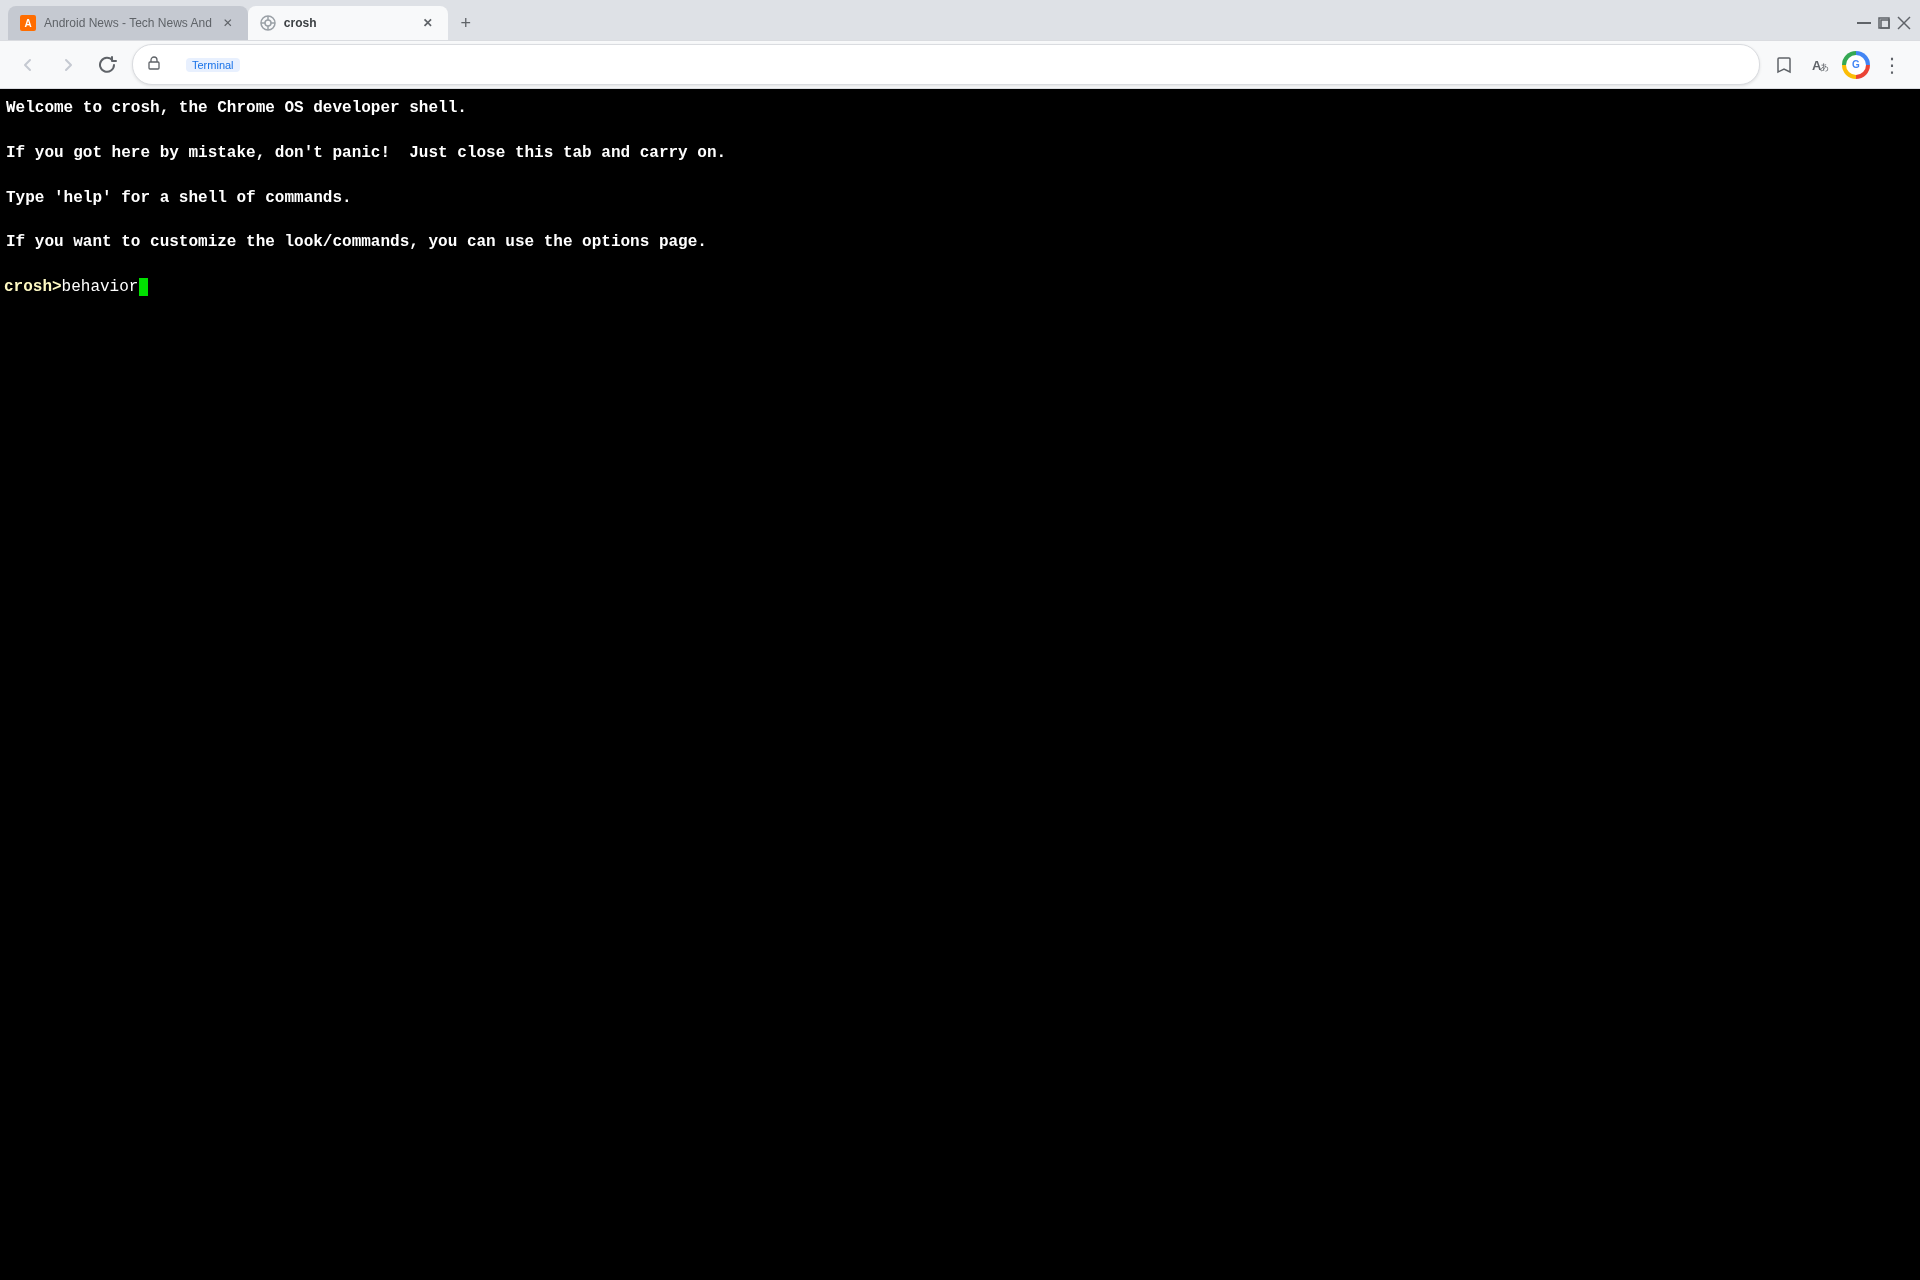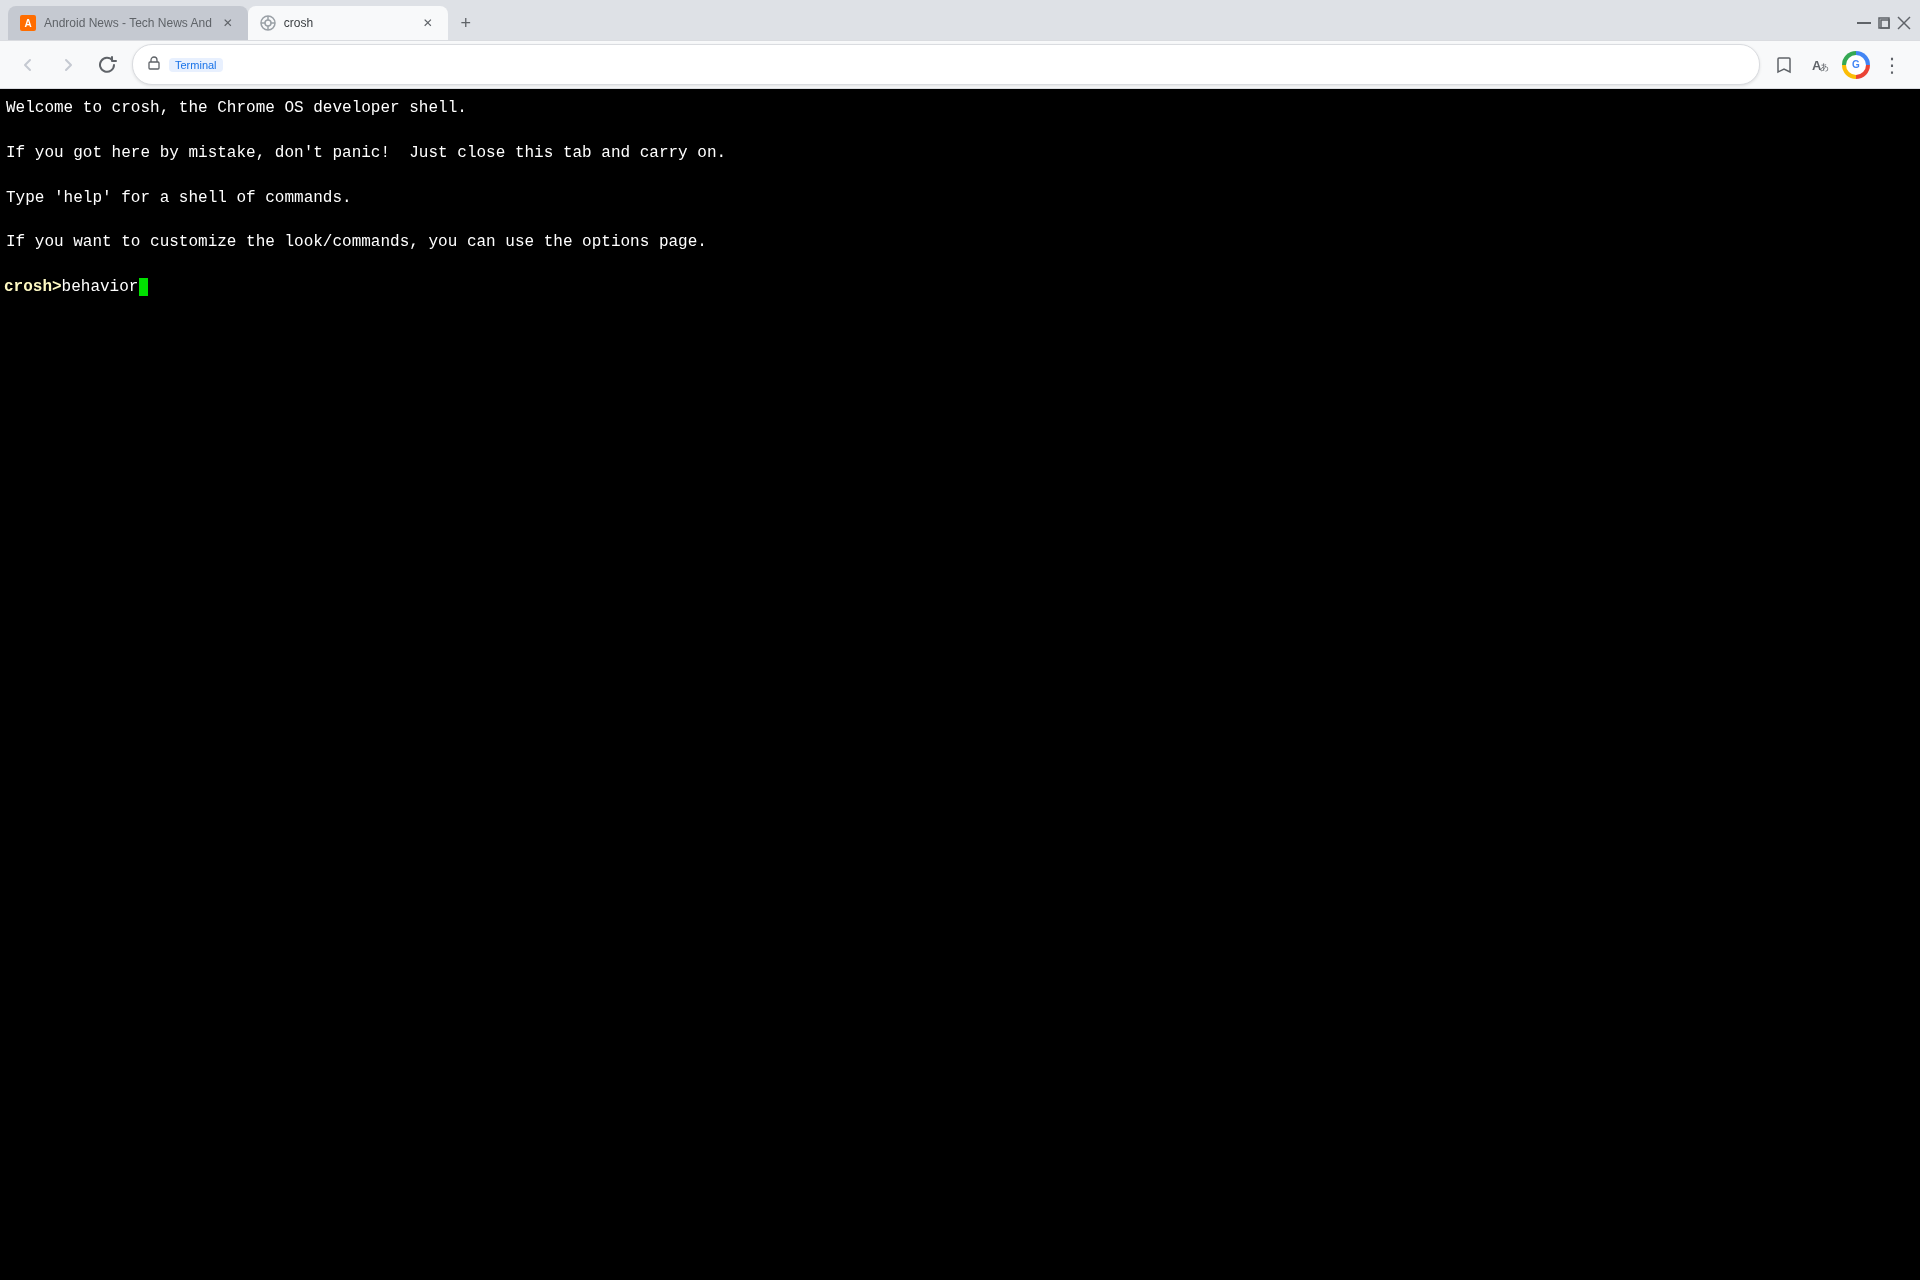--- a/index.html
+++ b/index.html
@@ -4,47 +4,47 @@
   <style>
     * { margin: 0; padding: 0; box-sizing: border-box; }
     body { font-family: -apple-system, BlinkMacSystemFont, 'Segoe UI', sans-serif; background: #f1f3f4; width: 1920px; height: 1280px; overflow: hidden; }
 
     
     .browser-frame { width: 1920px; height: 1280px; display: flex; flex-direction: column; background: #dee1e6; }
 
     
     .title-bar { height: 40px; background: #dee1e6; display: flex; align-items: center; padding: 6px 8px 0 8px; gap: 0; }
     .tab { height: 34px; display: flex; align-items: center; padding: 0 12px; border-radius: 8px 8px 0 0; font-size: 13px; color: #3c4043; gap: 8px; min-width: 200px; max-width: 240px; position: relative; }
-    .tab.active { background: #f8f9fa; color: #3c4043; }
+    .tab.active { background: #f8f9fa; color: #3c4043; font-weight: bold; }
     .tab.inactive { background: #c5c9d1; color: #5f6368; }
     .tab-favicon { width: 16px; height: 16px; flex-shrink: 0; display: flex; align-items: center; justify-content: center; }
     .tab-favicon-android { width: 16px; height: 16px; background: #ff6d00; border-radius: 2px; display: flex; align-items: center; justify-content: center; }
     .tab-favicon-android span { color: white; font-size: 10px; font-weight: bold; }
     .tab-title { flex: 1; overflow: hidden; text-overflow: ellipsis; white-space: nowrap; font-size: 12px; }
     .tab-close { width: 16px; height: 16px; border-radius: 50%; display: flex; align-items: center; justify-content: center; cursor: pointer; font-size: 12px; color: #5f6368; flex-shrink: 0; }
     .tab-new { width: 28px; height: 28px; border-radius: 50%; display: flex; align-items: center; justify-content: center; cursor: pointer; margin-left: 4px; color: #5f6368; font-size: 18px; }
     .window-controls { margin-left: auto; display: flex; gap: 4px; align-items: center; }
     .win-btn { width: 16px; height: 16px; display: flex; align-items: center; justify-content: center; cursor: pointer; color: #5f6368; font-size: 12px; }
 
     
     .toolbar { height: 48px; background: #f8f9fa; display: flex; align-items: center; padding: 0 12px; gap: 8px; border-bottom: 1px solid #dadce0; }
     .nav-btn { width: 32px; height: 32px; border-radius: 50%; display: flex; align-items: center; justify-content: center; cursor: pointer; color: #5f6368; font-size: 16px; }
     .nav-btn.disabled { color: #c5c9d1; cursor: default; }
-    .omnibox { flex: 1; height: 41px; background: #fff; border: 1px solid #dadce0; border-radius: 20px; display: flex; align-items: center; padding: 4px 14px; gap: 8px; font-size: 14px; color: #3c4043; box-shadow: 0 1px 3px rgba(0,0,0,0.1); }
+    .omnibox { flex: 1; height: 41px; background: #fff; border: 1px solid #dadce0; border-radius: 20px; display: flex; align-items: center; padding: 4px 14px; gap: 25px; font-size: 14px; color: #3c4043; box-shadow: 0 1px 3px rgba(0,0,0,0.1); }
     .omnibox-lock { color: #5f6368; font-size: 13px; }
     .omnibox-badge { background: #e8f0fe; color: #1a73e8; font-size: 11px; padding: 1px 6px; border-radius: 4px; font-weight: 500; }
     .omnibox-url { font-size: 13px; color: #3c4043; flex: 1; }
     .toolbar-actions { display: flex; align-items: center; gap: 4px; }
     .toolbar-icon-btn { width: 32px; height: 32px; border-radius: 50%; display: flex; align-items: center; justify-content: center; cursor: pointer; color: #5f6368; font-size: 16px; }
     .google-icon-circle { width: 28px; height: 28px; border-radius: 50%; background: conic-gradient(#4285f4 0deg 90deg, #ea4335 90deg 180deg, #fbbc05 180deg 270deg, #34a853 270deg 360deg); display: flex; align-items: center; justify-content: center; }
     .google-icon-inner { width: 20px; height: 20px; border-radius: 50%; background: white; display: flex; align-items: center; justify-content: center; font-size: 10px; font-weight: bold; color: #4285f4; }
 
     
     .terminal { flex: 1; background: #000; color: #fff; font-family: 'Courier New', 'Lucida Console', monospace; font-size: 16px; line-height: 1.4; padding: 8px 4px; overflow: hidden; }
-    .terminal-line { white-space: pre; padding: 0 2px; }
+    .terminal-line { white-space: pre; padding: 0 2px; font-weight: bold; }
     .prompt-green { color: #fef9c3; font-weight: bold; }
     .prompt-line { display: flex; align-items: center; }
     .cursor { display: inline-block; width: 9px; height: 18px; background: #00e000; vertical-align: middle; margin-left: 1px; }
     .divider { height: 1px; background: #dadce0; }
   </style>
 </head>
 <body>
 
 <div class="browser-frame">
 

